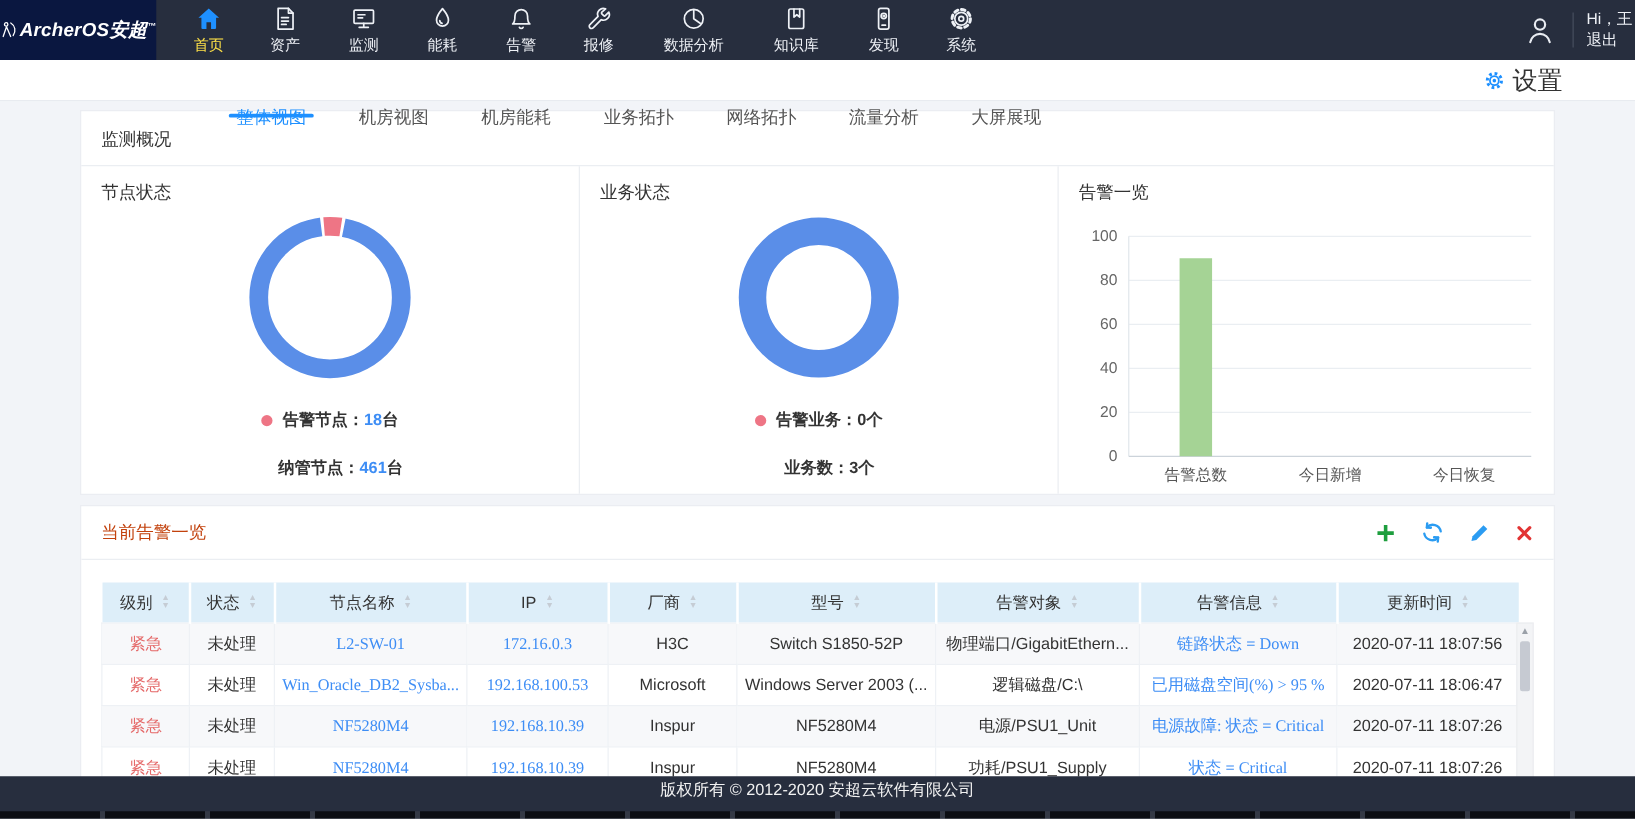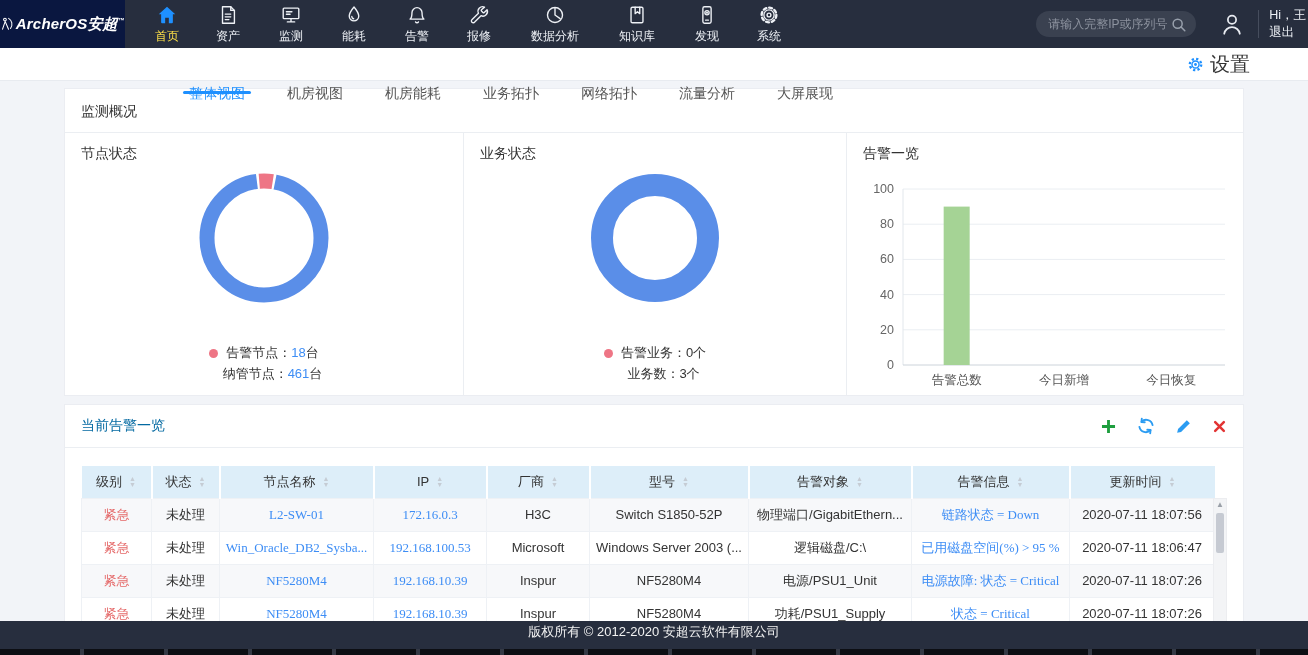--- a/index.html
+++ b/index.html
@@ -40,31 +40,31 @@
   .card { background:#fff; margin:0 64px; border:1px solid #ebedf2; }
   .card1 { margin-top:7px; height:308px; }
   .card-title { height:44px; line-height:44px; padding:0 16px; font-size:14px; color:#333; border-bottom:1px solid #ebeef2; }
   .panels { display:flex; height:262px; }
   .panel { position:relative; height:100%; }
   .p1 { width:398px; }
   .p2 { width:383px; border-left:1px solid #ebeef2; }
   .p3 { flex:1; border-left:1px solid #ebeef2; }
   .panel-title { position:absolute; top:12px; left:16px; font-size:14px; color:#333; }
   .donut { position:absolute; top:30px; left:50%; transform:translateX(-50%); }
-  .legend { position:absolute; bottom:12px; left:0; right:0; display:flex; flex-direction:column; align-items:center; gap:3px; font-size:13px; color:#333; }
+  .legend { position:absolute; bottom:12px; left:0; right:0; display:flex; flex-direction:column; align-items:center; gap:20px; font-size:13px; color:#333;font-weight:bold; }
   .legend-row { display:flex; align-items:center; gap:8px; }
   .dot { width:9px; height:9px; border-radius:50%; background:#ee7585; flex:none; }
   .dot.hidden { visibility:hidden; }
   .legend .v-blue { color:#3d8df5; }
   .legend .v-dark { color:#333; }
   .barchart { position:absolute; top:30px; left:10px; }
 
   
   .card2 { margin-top:8px; height:250px; overflow:hidden; }
-  .card2-head { height:43px; border-bottom:1px solid #ebeef2; display:flex; align-items:center; padding:0 16px; font-size:14px; color:#0369a1; }
+  .card2-head { height:43px; border-bottom:1px solid #ebeef2; display:flex; align-items:center; padding:0 16px; font-size:14px; color:#c2410c; }
   .actions { margin-left:auto; display:flex; align-items:center; gap:20px; }
   .act { cursor:pointer; display:flex; }
   .table-wrap { position:relative; margin:18px 16px 0 16px; padding-right:14px; }
   table { border-collapse:collapse; table-layout:fixed; width:1133px; font-size:13px; }
   col.c1{width:70px}col.c2{width:68px}col.c3{width:154px}col.c4{width:113px}col.c5{width:103px}
   col.c6{width:159px}col.c7{width:163px}col.c8{width:158px}col.c9{width:145px}
   th { height:32px; background:#ddeef9; font-weight:normal; color:#333; border-left:2px solid #fff; cursor:pointer; }
   th:first-child { border-left:none; }
   .th-inner { display:flex; align-items:center; justify-content:center; }
   .sort { display:inline-flex; flex-direction:column; font-size:7px; line-height:6px; color:#c5ccd4; margin-left:7px; }
@@ -164,29 +164,20 @@
       <svg class="ic" width="22" height="22" viewBox="0 0 24 24">
         <circle cx="12" cy="12" r="8" stroke-width="2.6" stroke-dasharray="3.1 3.18"></circle>
           <circle cx="12" cy="12" r="5.6" stroke-width="1.5"></circle>
           <circle cx="12" cy="12" r="2.1"></circle>
       </svg>
       <span>系统</span>
     </div>
   </div>
 
   <div class="tb-right">
-    <div class="search">
-      <input type="text" placeholder="请输入完整IP或序列号" style="">
-      <svg class="ic" width="17" height="17" viewBox="0 0 20 20">
-        <g stroke="#98a0ac" stroke-width="1.8" fill="none" stroke-linecap="round">
-          <circle cx="9" cy="9" r="5.3"></circle>
-            <path d="M13 13l4.4 4.4"></path>
-        </g>
-      </svg>
-    </div>
     <div class="avatar">
       <svg class="ic" width="26" height="26" viewBox="0 0 24 24">
         <g stroke="#e8ebf1" stroke-width="1.6" fill="none" stroke-linecap="round">
           <circle cx="12" cy="8" r="3.8"></circle>
             <path d="M4.8 21a7.3 7.3 0 0 1 14.4 0"></path>
         </g>
       </svg>
     </div>
     <div class="tb-div"></div>
     <div class="user">

